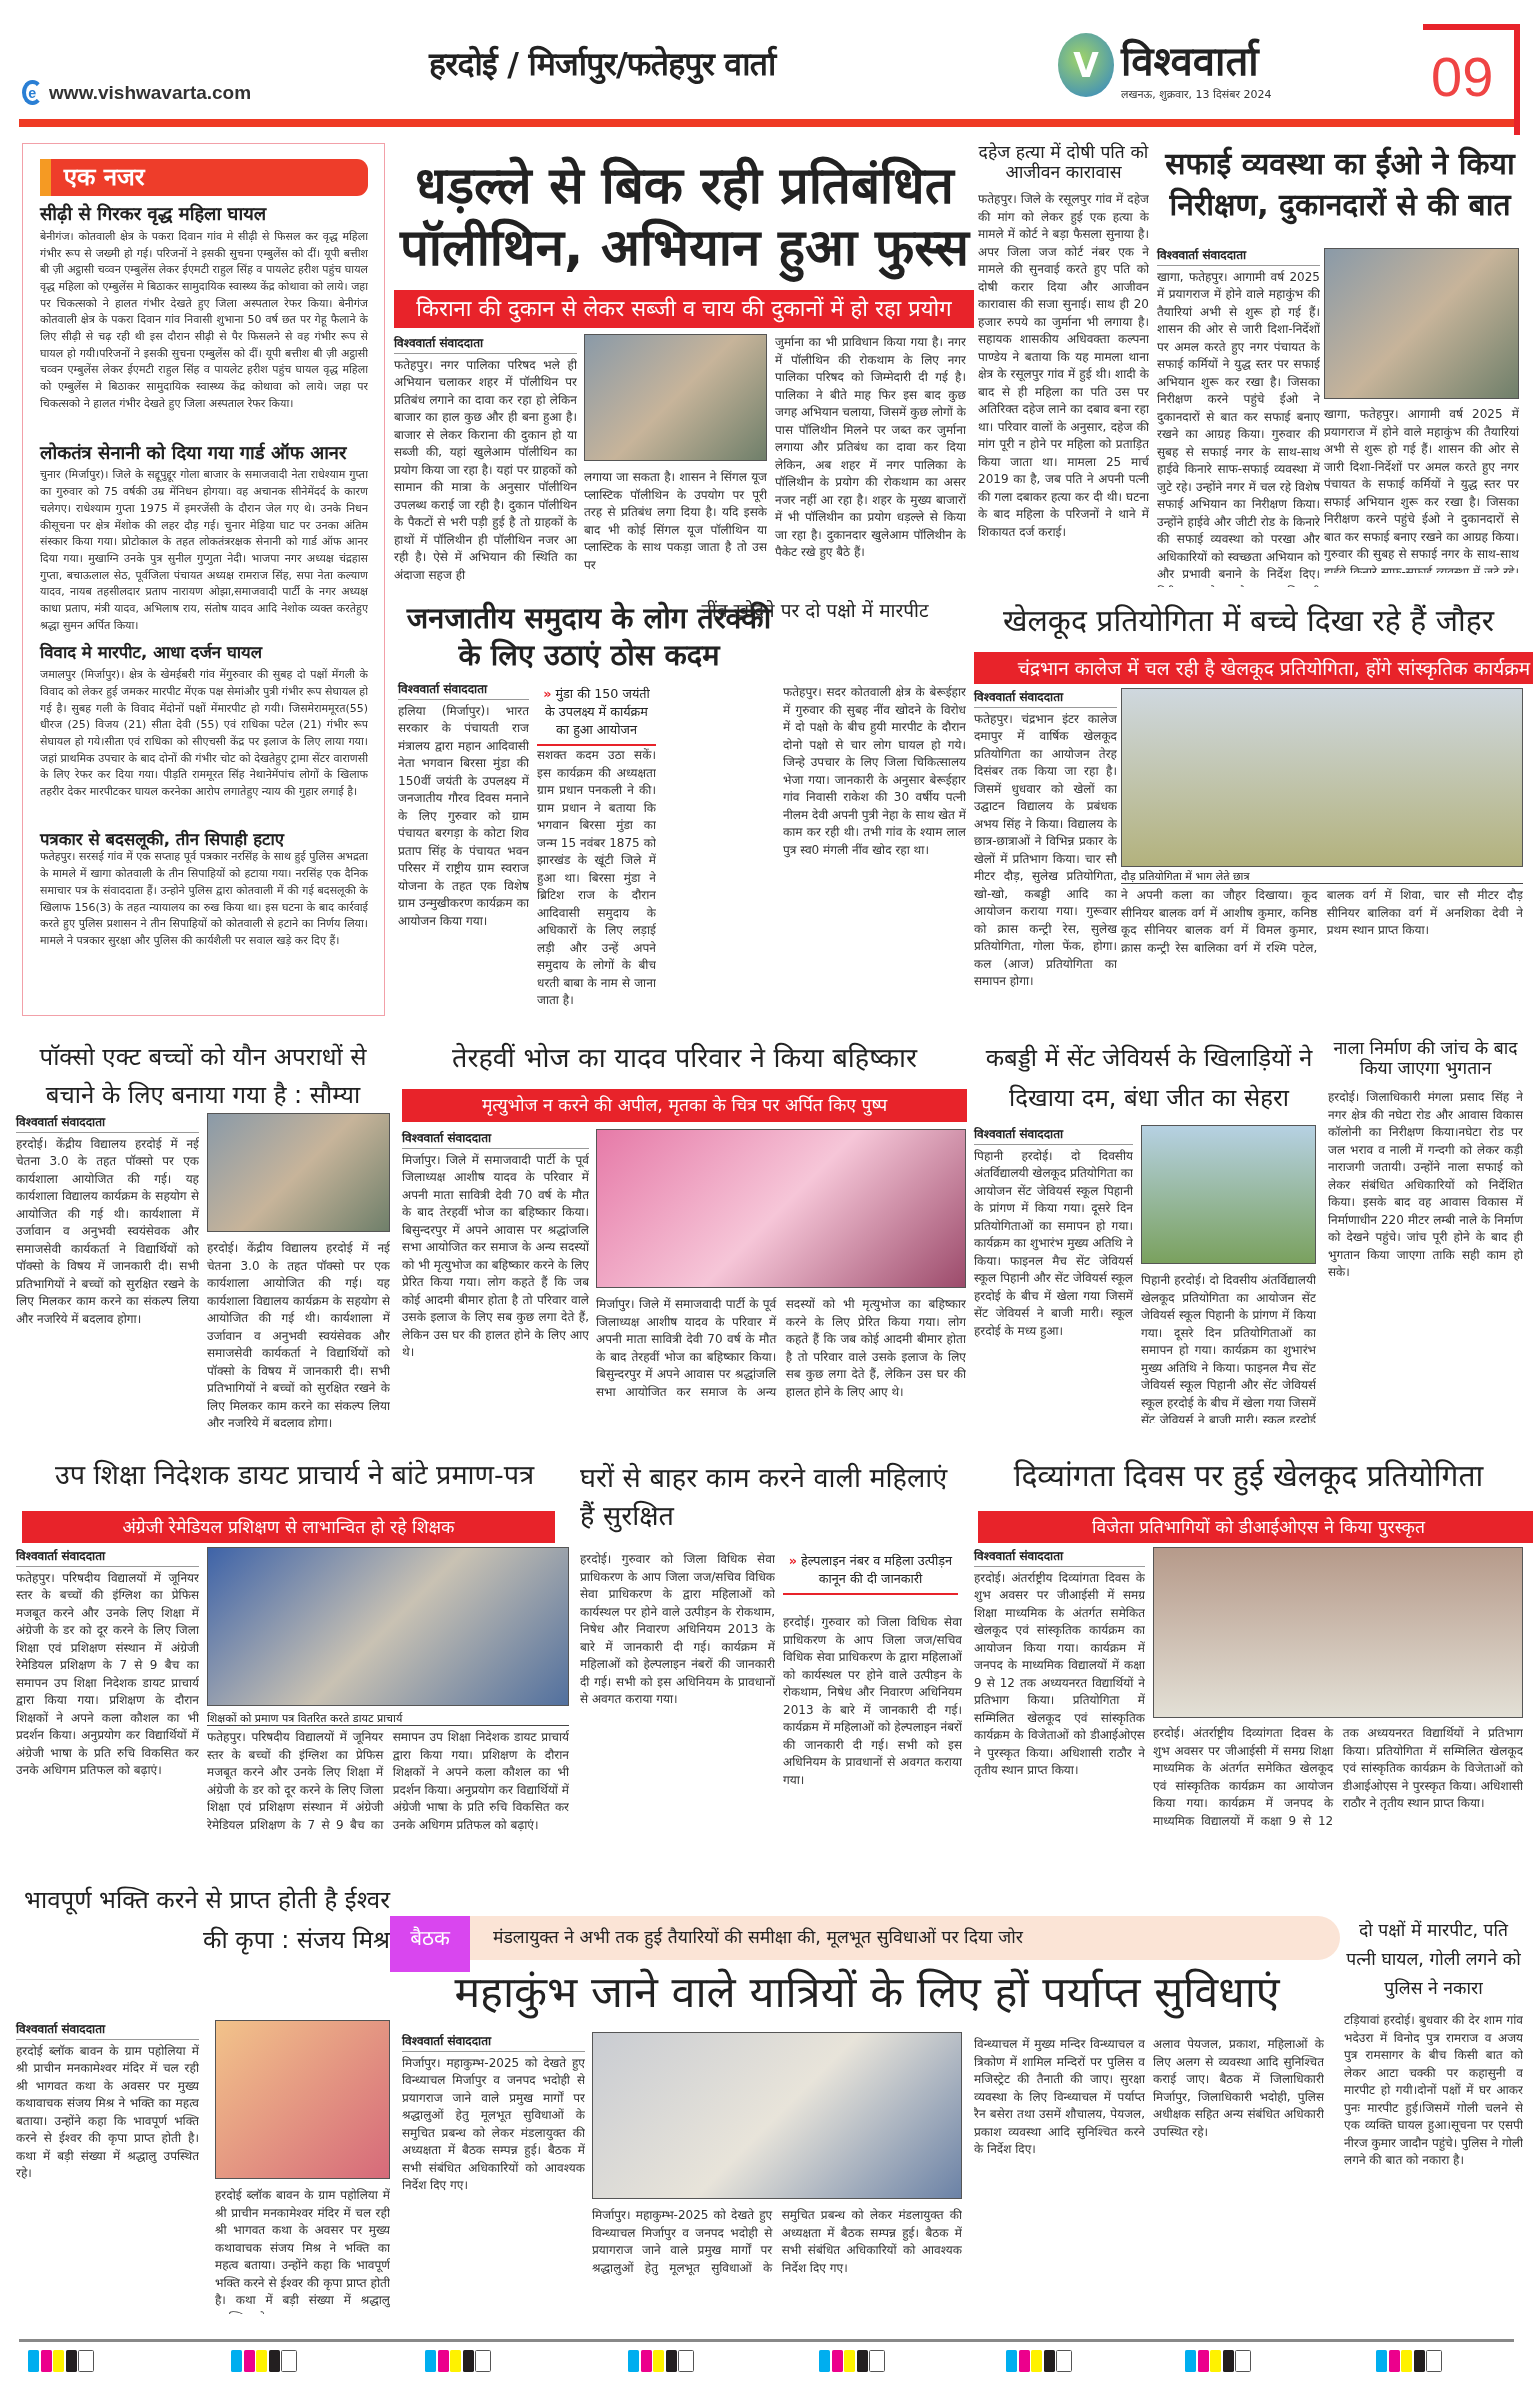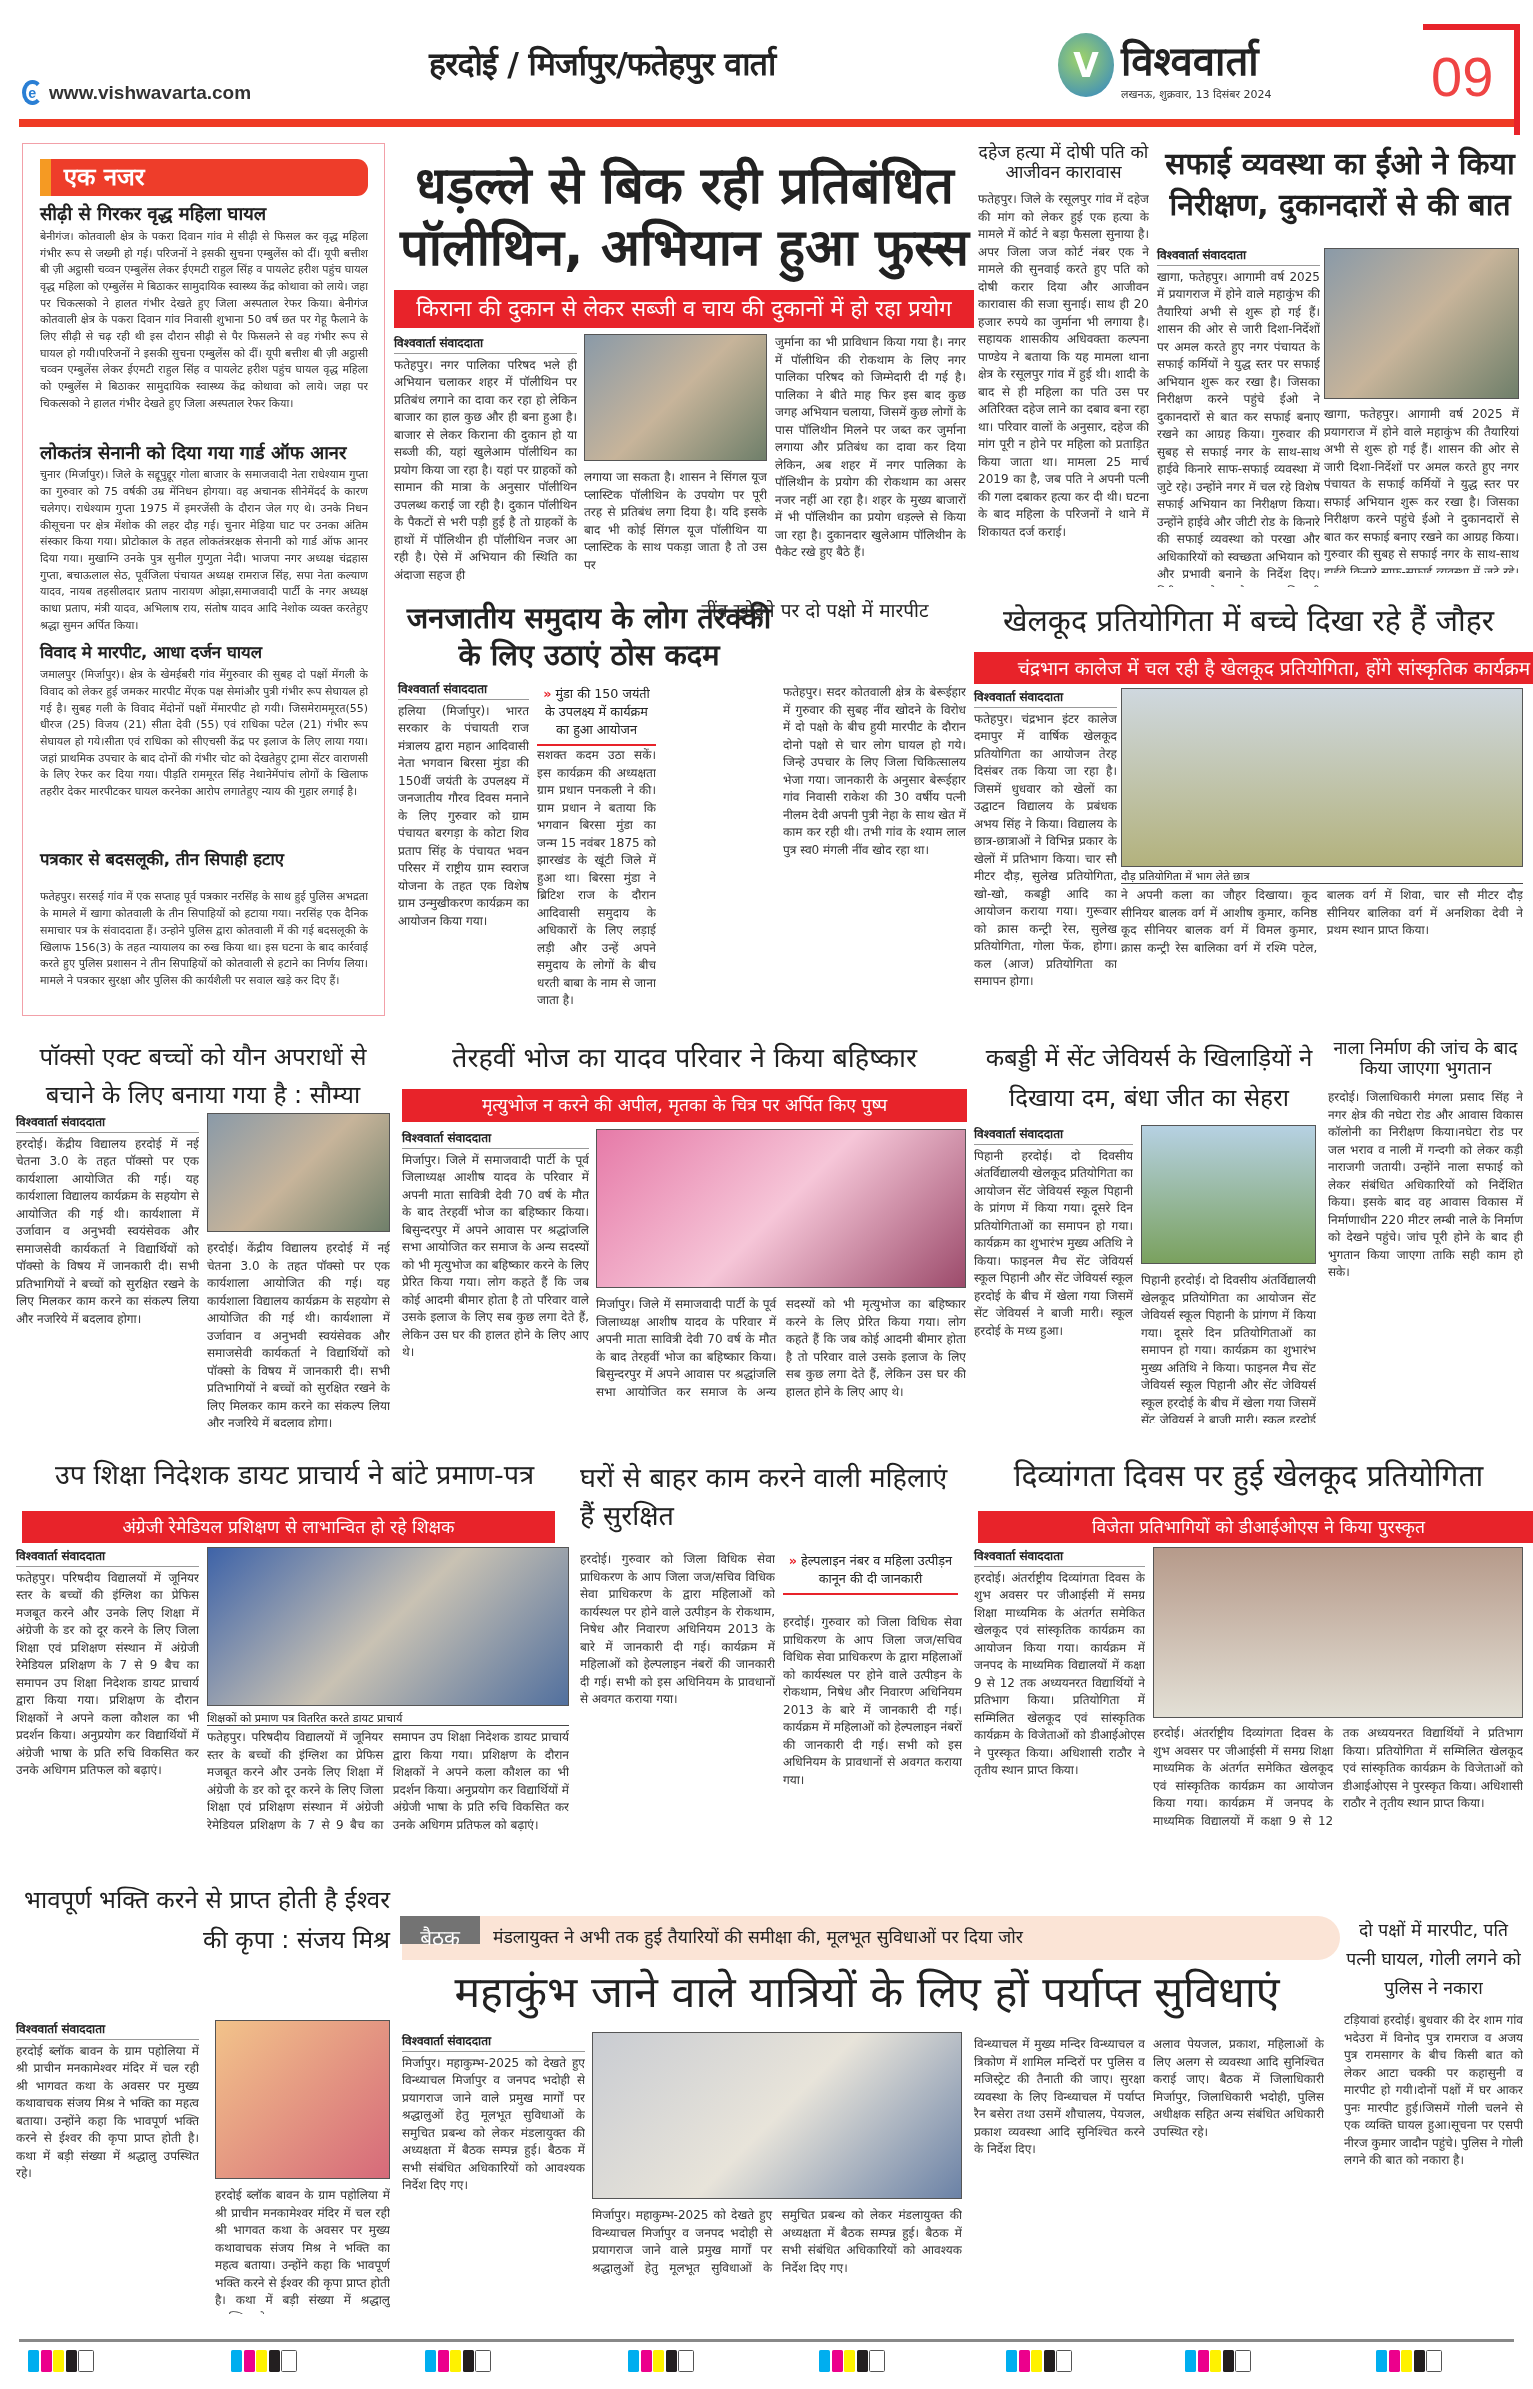--- a/index.html
+++ b/index.html
@@ -43,21 +43,21 @@
 
 <div class="abs box-ek"></div>
 <div class="abs ek-tab">एक नजर</div>
 <div class="abs" style="left:40px;top:203px;width:328px">
   <div class="h" style="font-size:18.3px;margin-bottom:4.8px">सीढ़ी से गिरकर वृद्ध महिला घायल</div>
   <div class="body" style="height:208px;font-size:11px;line-height:16.7px">बेनीगंज। कोतवाली क्षेत्र के पकरा दिवान गांव मे सीढ़ी से फिसल कर वृद्ध महिला गंभीर रूप से जख्मी हो गई। परिजनों ने इसकी सुचना एम्बुलेंस को दीं। यूपी बत्तीश बी ज़ी अट्ठासी चव्वन एम्बुलेंस लेकर ईएमटी राहुल सिंह व पायलेट हरीश पहुंच घायल वृद्ध महिला को एम्बुलेंस मे बिठाकर सामुदायिक स्वास्थ्य केंद्र कोथावा को लाये। जहा पर चिकत्सको ने हालत गंभीर देखते हुए जिला अस्पताल रेफर किया। बेनीगंज कोतवाली क्षेत्र के पकरा दिवान गांव निवासी शुभाना 50 वर्ष छत पर गेहू फैलाने के लिए सीढ़ी से चढ़ रही थी इस दौरान सीढ़ी से पैर फिसलने से वह गंभीर रूप से घायल हो गयी।परिजनों ने इसकी सुचना एम्बुलेंस को दीं। यूपी बत्तीश बी ज़ी अट्ठासी चव्वन एम्बुलेंस लेकर ईएमटी राहुल सिंह व पायलेट हरीश पहुंच घायल वृद्ध महिला को एम्बुलेंस मे बिठाकर सामुदायिक स्वास्थ्य केंद्र कोथावा को लाये। जहा पर चिकत्सको ने हालत गंभीर देखते हुए जिला अस्पताल रेफर किया।</div>
   <div class="h" style="font-size:18.3px;margin:4.8px 0">लोकतंत्र सेनानी को दिया गया गार्ड ऑफ आनर</div>
   <div class="body" style="height:171px;font-size:11px;line-height:16.7px">चुनार (मिर्जापुर)। जिले के सद्दूपुद्दूर गोला बाजार के समाजवादी नेता राधेश्याम गुप्ता का गुरुवार को 75 वर्षकी उम्र मेंनिधन होगया। वह अचानक सीनेमेंदर्द के कारण चलेगए। राधेश्याम गुप्ता 1975 में इमरजेंसी के दौरान जेल गए थे। उनके निधन कीसूचना पर क्षेत्र मेंशोक की लहर दौड़ गई। चुनार मेड़िया घाट पर उनका अंतिम संस्कार किया गया। प्रोटोकाल के तहत लोकतंत्ररक्षक सेनानी को गार्ड ऑफ आनर दिया गया। मुखाग्नि उनके पुत्र सुनील गुप्गुता नेदी। भाजपा नगर अध्यक्ष चंद्रहास गुप्ता, बचाऊलाल सेठ, पूर्वजिला पंचायत अध्यक्ष रामराज सिंह, सपा नेता कल्याण यादव, नायब तहसीलदार प्रताप नारायण ओझा,समाजवादी पार्टी के नगर अध्यक्ष काधा प्रताप, मंत्री यादव, अभिलाष राय, संतोष यादव आदि नेशोक व्यक्त करतेहुए श्रद्धा सुमन अर्पित किया।</div>
   <div class="h" style="font-size:16.7px;margin:4.8px 0">विवाद मे मारपीट, आधा दर्जन घायल</div>
   <div class="body" style="height:163px;font-size:11px;line-height:16.7px">जमालपुर (मिर्जापुर)। क्षेत्र के खेमईबरी गांव मेंगुरुवार की सुबह दो पक्षों मेंगली के विवाद को लेकर हुई जमकर मारपीट मेंएक पक्ष सेमांऔर पुत्री गंभीर रूप सेघायल हो गई है। सुबह गली के विवाद मेंदोनों पक्षों मेंमारपीट हो गयी। जिसमेराममूरत(55) धीरज (25) विजय (21) सीता देवी (55) एवं राधिका पटेल (21) गंभीर रूप सेघायल हो गये।सीता एवं राधिका को सीएचसी केंद्र पर इलाज के लिए लाया गया। जहां प्राथमिक उपचार के बाद दोनों की गंभीर चोट को देखतेहुए ट्रामा सेंटर वाराणसी के लिए रेफर कर दिया गया। पीड़ति राममूरत सिंह नेथानेमेंपांच लोगों के खिलाफ तहरीर देकर मारपीटकर घायल करनेका आरोप लगातेहुए न्याय की गुहार लगाई है।</div>
-  <div class="h" style="font-size:16.7px;margin:20px 0">पत्रकार से बदसलूकी, तीन सिपाही हटाए</div>
+  <div class="h" style="font-size:16.7px;margin:0 0">पत्रकार से बदसलूकी, तीन सिपाही हटाए</div>
   <div class="body" style="height:135px;font-size:11px;line-height:16.7px">फतेहपुर। सरसई गांव में एक सप्ताह पूर्व पत्रकार नरसिंह के साथ हुई पुलिस अभद्रता के मामले में खागा कोतवाली के तीन सिपाहियों को हटाया गया। नरसिंह एक दैनिक समाचार पत्र के संवाददाता हैं। उन्होने पुलिस द्वारा कोतवाली में की गई बदसलूकी के खिलाफ 156(3) के तहत न्यायालय का रुख किया था। इस घटना के बाद कार्रवाई करते हुए पुलिस प्रशासन ने तीन सिपाहियों को कोतवाली से हटाने का निर्णय लिया। मामले ने पत्रकार सुरक्षा और पुलिस की कार्यशैली पर सवाल खड़े कर दिए हैं।</div>
 </div>
 
 <div class="abs h" style="left:398px;top:155px;width:573px;font-size:51px;text-align:center;line-height:62px">धड़ल्ले से बिक रही प्रतिबंधित पॉलीथिन, अभियान हुआ फुस्स</div>
 <div class="abs strip" style="left:394px;top:290px;width:580px;height:38px;font-size:22px;line-height:38px">किराना की दुकान से लेकर सब्जी व चाय की दुकानों में हो रहा प्रयोग</div>
 <div class="abs" style="left:394px;top:334px;width:183px">
   <div class="byline">विश्ववार्ता संवाददाता</div>
   <div class="body" style="height:239px;margin-top:3.2px">फतेहपुर। नगर पालिका परिषद भले ही अभियान चलाकर शहर में पॉलीथिन पर प्रतिबंध लगाने का दावा कर रहा हो लेकिन बाजार का हाल कुछ और ही बना हुआ है। बाजार से लेकर किराना की दुकान हो या सब्जी की, यहां खुलेआम पॉलीथिन का प्रयोग किया जा रहा है। यहां पर ग्राहकों को सामान की मात्रा के अनुसार पॉलीथिन उपलब्ध कराई जा रही है। दुकान पॉलीथिन के पैकटों से भरी पड़ी हुई है तो ग्राहकों के हाथों में पॉलिथीन ही पॉलीथिन नजर आ रही है। ऐसे में अभियान की स्थिति का अंदाजा सहज ही</div>
 </div>
 <div class="abs img" style="left:584px;top:334px;width:183px;height:127px"></div>
@@ -150,21 +150,21 @@
 
 <div class="abs h" style="left:16px;top:1880px;width:374px;font-size:24px;text-align:right;line-height:40px;font-weight:normal">भावपूर्ण भक्ति करने से प्राप्त होती है ईश्वर की कृपा : संजय मिश्र</div>
 <div class="abs" style="left:16px;top:2020px;width:183px">
   <div class="byline">विश्ववार्ता संवाददाता</div>
   <div class="body" style="height:294px;margin-top:3.2px">हरदोई ब्लॉक बावन के ग्राम पहोलिया में श्री प्राचीन मनकामेश्वर मंदिर में चल रही श्री भागवत कथा के अवसर पर मुख्य कथावाचक संजय मिश्र ने भक्ति का महत्व बताया। उन्होंने कहा कि भावपूर्ण भक्ति करने से ईश्वर की कृपा प्राप्त होती है। कथा में बड़ी संख्या में श्रद्धालु उपस्थित रहे।</div>
 </div>
 <div class="abs img" style="left:215px;top:2020px;width:175px;height:159px;background:linear-gradient(135deg,#f2c38a,#d66a7a)"></div>
 <div class="abs body" style="left:215px;top:2187px;width:175px;height:127px">हरदोई ब्लॉक बावन के ग्राम पहोलिया में श्री प्राचीन मनकामेश्वर मंदिर में चल रही श्री भागवत कथा के अवसर पर मुख्य कथावाचक संजय मिश्र ने भक्ति का महत्व बताया। उन्होंने कहा कि भावपूर्ण भक्ति करने से ईश्वर की कृपा प्राप्त होती है। कथा में बड़ी संख्या में श्रद्धालु उपस्थित रहे।</div>
 
 <div class="abs" style="left:402px;top:1916px;width:938px;height:44px;background:#fbe4d6;border-radius:0 24px 24px 0"></div>
-<div class="abs" style="left:400px;top:1916px;width:80px;height:28px;background:#737373;color:#fff;font-size:20.7px;text-align:center;line-height:44px">बैठक</div>
+<div class="abs" style="left:390px;top:1916px;width:80px;height:56px;background:#d946ef;color:#fff;font-size:20.7px;text-align:center;line-height:44px">बैठक</div>
 <div class="abs" style="left:493px;top:1924px;width:795px;font-size:17.5px;color:#222;white-space:nowrap">मंडलायुक्त ने अभी तक हुई तैयारियों की समीक्षा की, मूलभूत सुविधाओं पर दिया जोर</div>
 <div class="abs h" style="left:402px;top:1968px;width:930px;font-size:43px;text-align:center;font-weight:normal">महाकुंभ जाने वाले यात्रियों के लिए हों पर्याप्त सुविधाएं</div>
 <div class="abs" style="left:402px;top:2032px;width:183px">
   <div class="byline">विश्ववार्ता संवाददाता</div>
   <div class="body" style="height:278px;margin-top:3.2px">मिर्जापुर। महाकुम्भ-2025 को देखते हुए विन्ध्याचल मिर्जापुर व जनपद भदोही से प्रयागराज जाने वाले प्रमुख मार्गों पर श्रद्धालुओं हेतु मूलभूत सुविधाओं के समुचित प्रबन्ध को लेकर मंडलायुक्त की अध्यक्षता में बैठक सम्पन्न हुई। बैठक में सभी संबंधित अधिकारियों को आवश्यक निर्देश दिए गए।</div>
 </div>
 <div class="abs img" style="left:592px;top:2032px;width:370px;height:167px;background:linear-gradient(135deg,#c9ccd2,#e8e4da 50%,#6b82a6)"></div>
 <div class="abs body" style="left:592px;top:2207px;width:370px;height:103px;column-count:2;column-gap:9.5px">मिर्जापुर। महाकुम्भ-2025 को देखते हुए विन्ध्याचल मिर्जापुर व जनपद भदोही से प्रयागराज जाने वाले प्रमुख मार्गों पर श्रद्धालुओं हेतु मूलभूत सुविधाओं के समुचित प्रबन्ध को लेकर मंडलायुक्त की अध्यक्षता में बैठक सम्पन्न हुई। बैठक में सभी संबंधित अधिकारियों को आवश्यक निर्देश दिए गए।</div>
 <div class="abs body" style="left:974px;top:2036px;width:171px;height:274px">विन्ध्याचल में मुख्य मन्दिर विन्ध्याचल व त्रिकोण में शामिल मन्दिरों पर पुलिस व मजिस्ट्रेट की तैनाती की जाए। सुरक्षा व्यवस्था के लिए विन्ध्याचल में पर्याप्त रैन बसेरा तथा उसमें शौचालय, पेयजल, प्रकाश व्यवस्था आदि सुनिश्चित करने के निर्देश दिए।</div>
 <div class="abs body" style="left:1153px;top:2036px;width:171px;height:274px">अलाव पेयजल, प्रकाश, महिलाओं के लिए अलग से व्यवस्था आदि सुनिश्चित कराई जाए। बैठक में जिलाधिकारी मिर्जापुर, जिलाधिकारी भदोही, पुलिस अधीक्षक सहित अन्य संबंधित अधिकारी उपस्थित रहे।</div>

